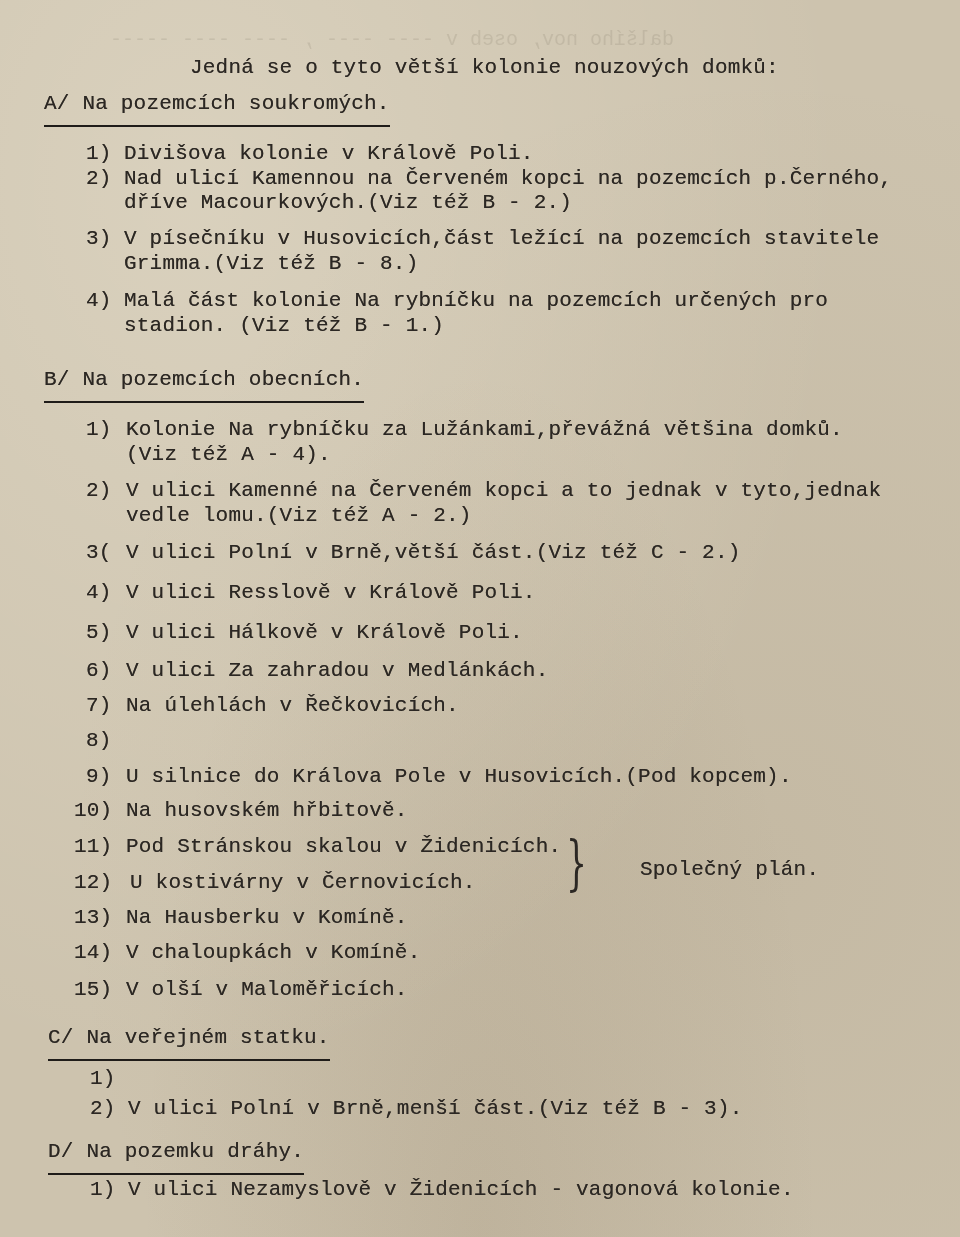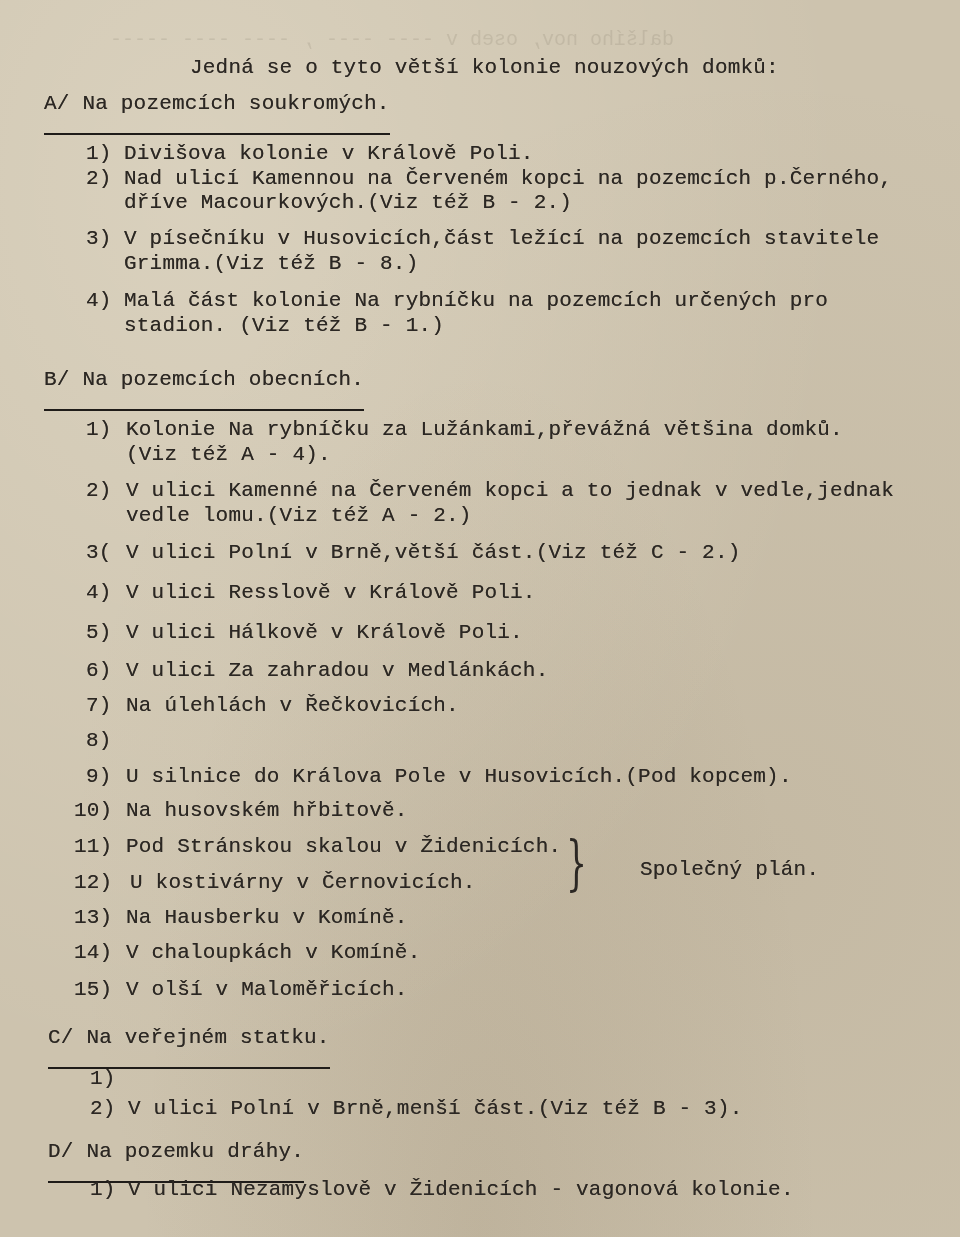--- a/index.html
+++ b/index.html
@@ -22,21 +22,21 @@
       white-space: pre;
       font-size: 21px;
       line-height: 24px;
       letter-spacing: 0.2px;
       color: #2b2723;
       text-shadow: 0 0 0.6px rgba(30,25,20,0.6);
     }
     .title { font-size: 21px; margin-top: 14px; }
     .heading {
       border-bottom: 2.5px solid #1f1c19;
-      padding-bottom: 17px;
+      padding-bottom: 9px;
     }
     .brace {
       position: absolute;
       font-family: "DejaVu Serif", serif;
       font-size: 60px;
       line-height: 60px;
       color: #2b2723;
       transform: scaleX(0.55);
       transform-origin: left top;
     }
@@ -74,21 +74,21 @@
   <div class="line" style="left:124px; top:289px;">Malá část kolonie Na rybníčku na pozemcích určených pro</div>
   <div class="line" style="left:124px; top:314px;">stadion. (Viz též B - 1.)</div>
 
   <div class="line heading" style="left:44px; top:368px;">B/ Na pozemcích obecních.</div>
 
   <div class="line" style="left:86px; top:418px;">1)</div>
   <div class="line" style="left:126px; top:418px;">Kolonie Na rybníčku za Lužánkami,převážná většina domků.</div>
   <div class="line" style="left:126px; top:443px;text-align:center;">(Viz též A - 4).</div>
 
   <div class="line" style="left:86px; top:479px;">2)</div>
-  <div class="line" style="left:126px; top:479px;">V ulici Kamenné na Červeném kopci a to jednak v vedle,jednak</div>
+  <div class="line" style="left:126px; top:479px;">V ulici Kamenné na Červeném kopci a to jednak v tyto,jednak</div>
   <div class="line" style="left:126px; top:504px;">vedle lomu.(Viz též A - 2.)</div>
 
   <div class="line" style="left:86px; top:541px;">3(</div>
   <div class="line" style="left:126px; top:541px;">V ulici Polní v Brně,větší část.(Viz též C - 2.)</div>
 
   <div class="line" style="left:86px; top:581px;">4)</div>
   <div class="line" style="left:126px; top:581px;">V ulici Resslově v Králově Poli.</div>
 
   <div class="line" style="left:86px; top:621px;">5)</div>
   <div class="line" style="left:126px; top:621px;">V ulici Hálkově v Králově Poli.</div>

